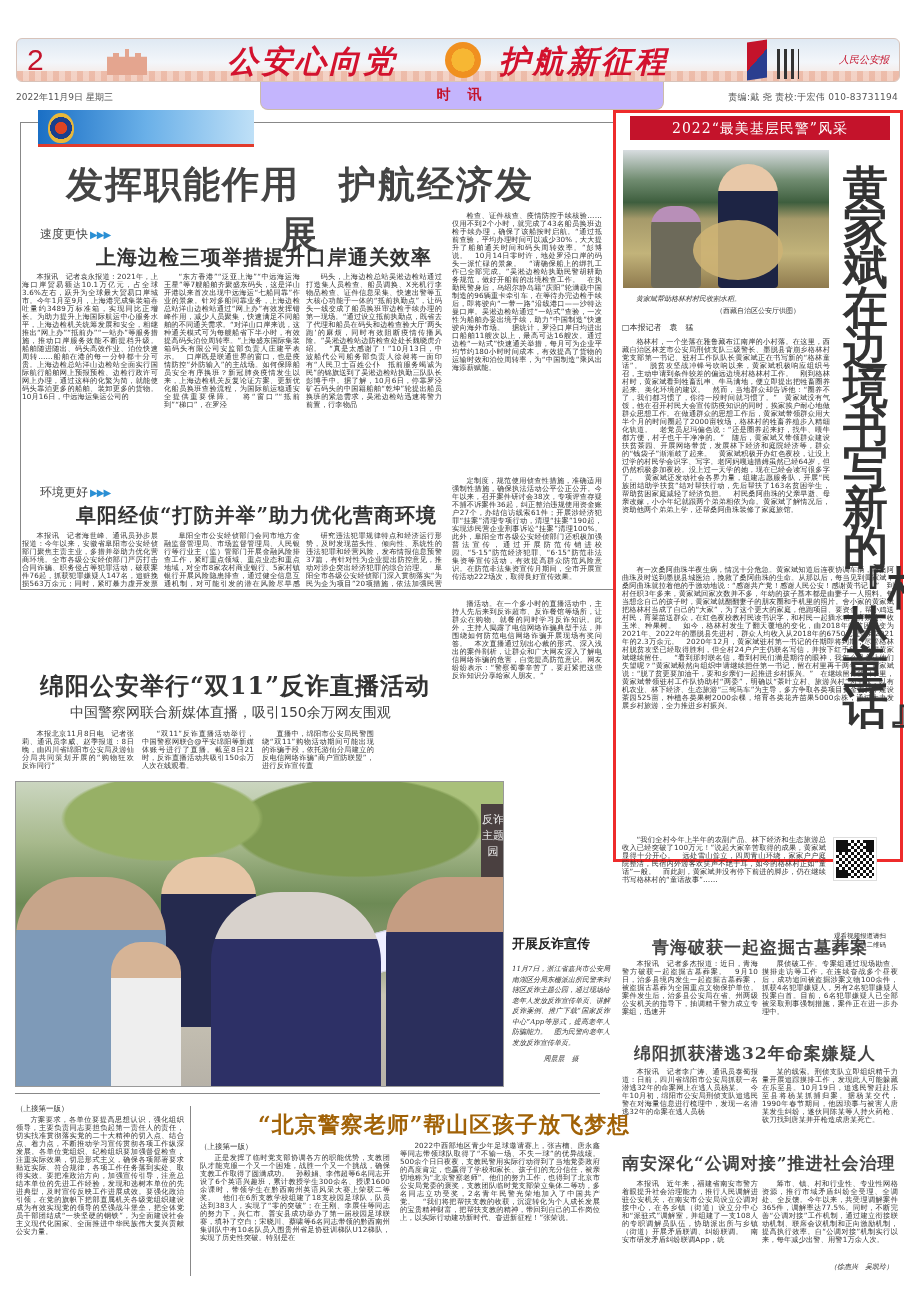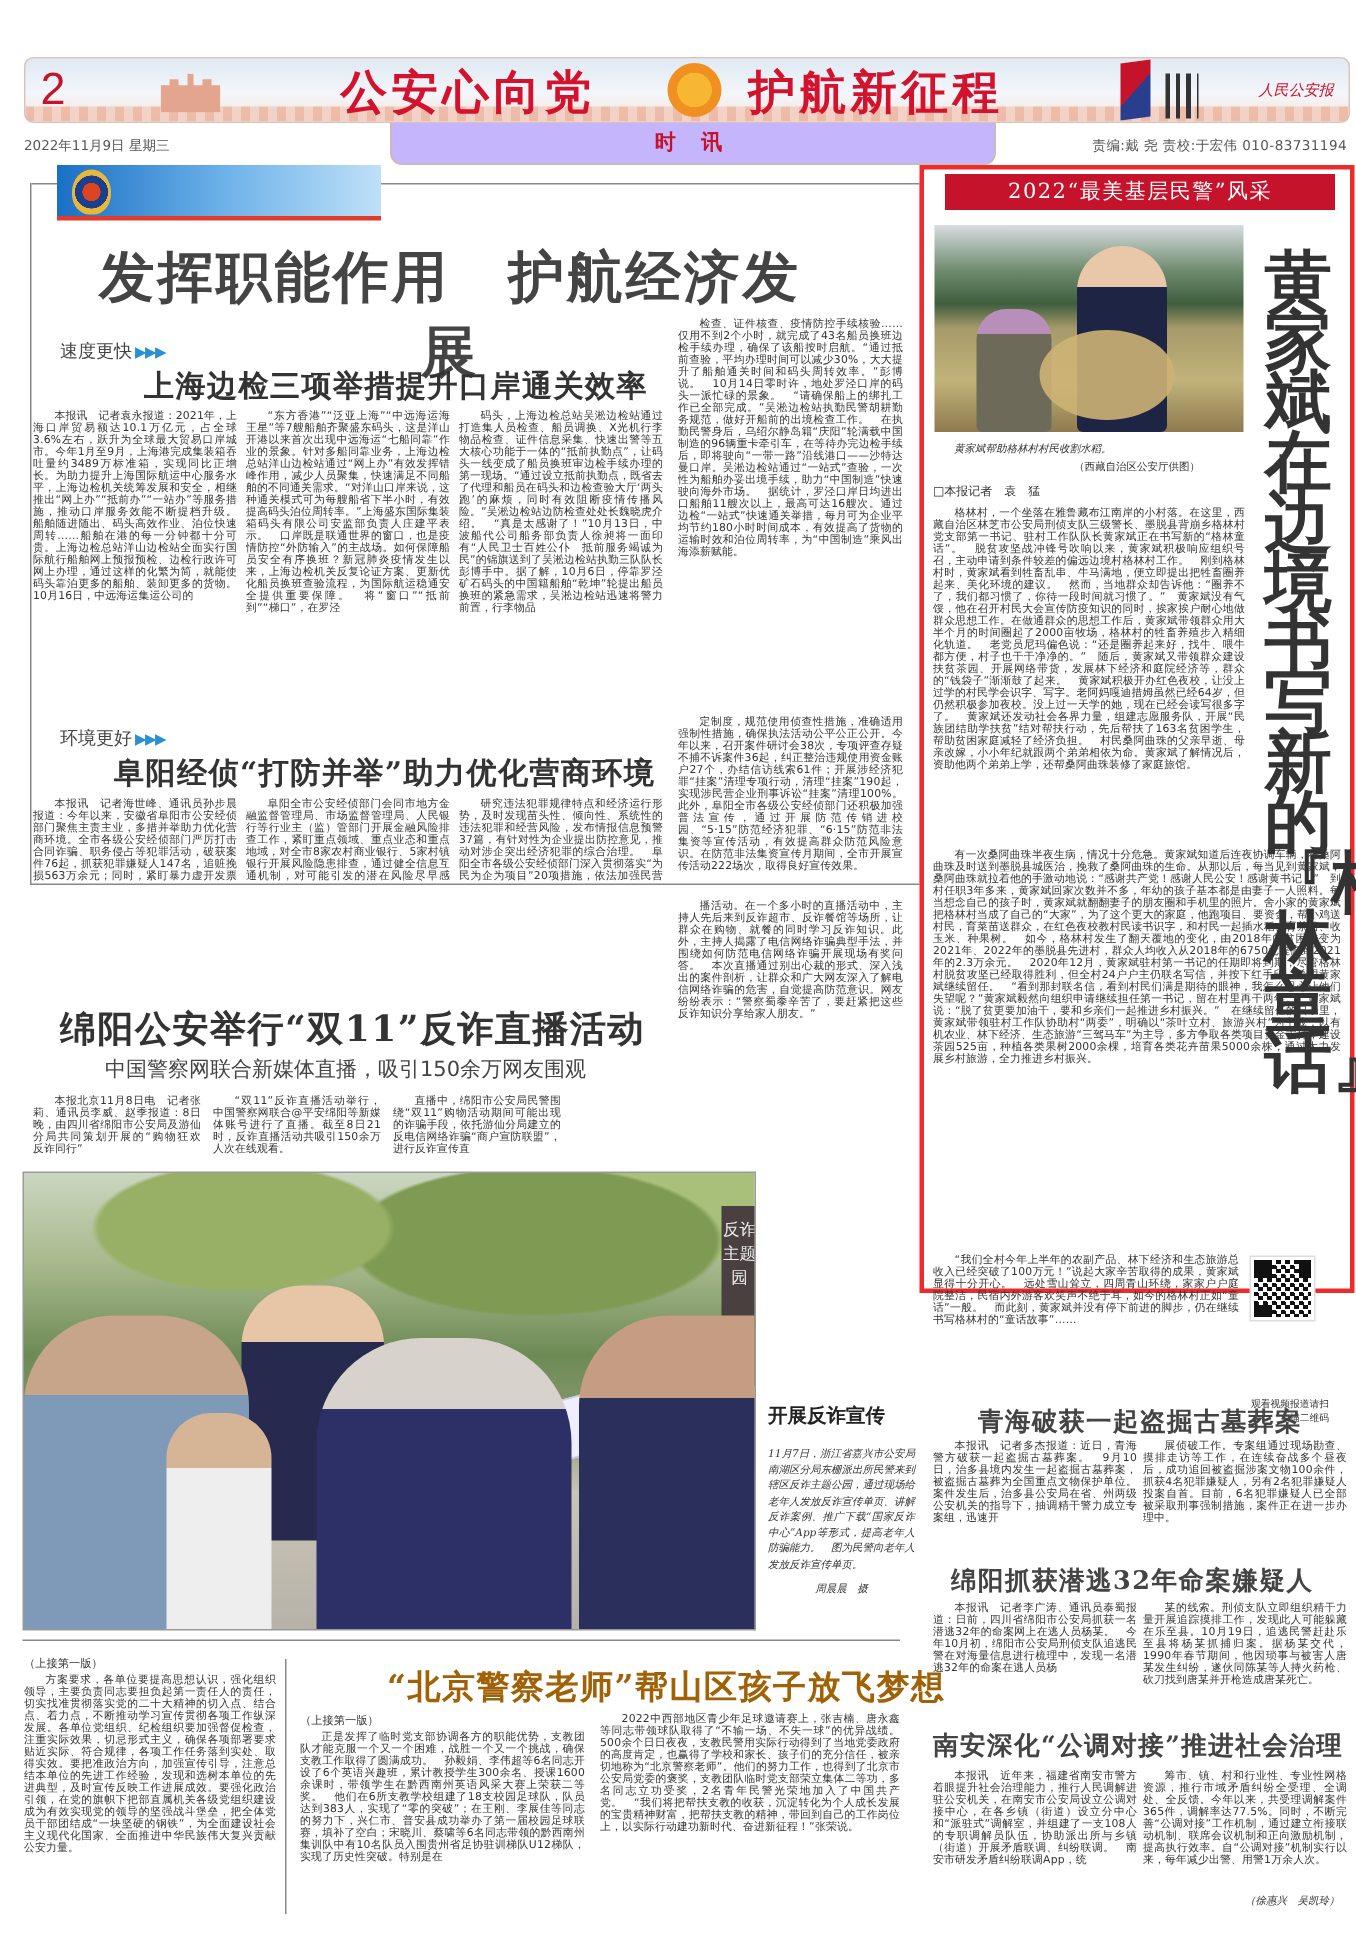--- a/index.html
+++ b/index.html
@@ -9,21 +9,21 @@
 .body-text{font-size:7.2px;line-height:8px;color:#333;text-align:justify;text-indent:2em;letter-spacing:0.15px}
 .col{position:absolute;overflow:hidden}
 
 #masthead{left:16px;top:38px;width:884px;height:103px}
 .banner{position:absolute;left:0;top:0;width:884px;height:44px;border-radius:6px;
  background:linear-gradient(180deg,#dfe9f3 0%,#f3f6fa 55%,#f6e4dc 100%);border:1px solid #d7c3ba;overflow:hidden}
 .banner .page-no{position:absolute;left:10px;top:4px;font-size:30px;color:#c4132b;font-family:"Liberation Sans",sans-serif}
 .banner .wall{position:absolute;left:0;bottom:0;width:884px;height:10px;
  background:repeating-linear-gradient(90deg,#e9a890 0 6px,#f2c8b8 6px 12px);opacity:.7}
 .banner .castle{position:absolute;left:90px;bottom:6px;width:40px;height:26px;background:#e4a58f;clip-path:polygon(0 100%,0 30%,15% 30%,15% 15%,30% 15%,30% 30%,45% 30%,45% 0,55% 0,55% 30%,70% 30%,70% 15%,85% 15%,85% 30%,100% 30%,100% 100%)}
-.banner .slogan{position:absolute;top:2px;font-size:31px;color:#d3122e;font-weight:bold;letter-spacing:3px;font-family:"DejaVu Serif",serif;}
+.banner .slogan{position:absolute;top:2px;font-size:31px;color:#d3122e;font-weight:bold;letter-spacing:3px;font-family:"DejaVu Serif",serif;font-style:italic}
 .banner .emblem{position:absolute;left:428px;top:3px;width:36px;height:36px;border-radius:50%;
  background:radial-gradient(circle at 50% 50%,#f7b733 0 45%,#f09020 46% 100%);}
 .banner .flag{position:absolute;left:730px;top:2px;width:20px;height:38px;background:linear-gradient(135deg,#c4132b 0 50%,#2a3e8f 50% 100%);transform:skewY(-8deg)}
 .banner .soldiers{position:absolute;left:760px;top:10px;width:22px;height:30px;background:repeating-linear-gradient(90deg,#333 0 3px,transparent 3px 7px)}
 .banner .logo{position:absolute;right:10px;top:14px;font-size:10px;color:#c4132b;font-style:italic;font-family:"DejaVu Serif",serif}
 .subbar{position:absolute;left:0;top:48px;width:884px;height:20px}
 .subbar .date{position:absolute;left:0;top:5px;font-size:9px;color:#555}
 .subbar .section-tab{position:absolute;left:244px;top:-4px;width:404px;height:28px;border:1px solid #cba;border-top:none;border-radius:0 0 8px 8px;background:#c4b5fd}
 .subbar .section-tab span{position:absolute;left:0;right:0;top:4px;text-align:center;font-size:14px;font-weight:bold;color:#c4132b;letter-spacing:6px}
 .subbar .editors{position:absolute;right:2px;top:5px;font-size:9px;color:#555;letter-spacing:.3px}

